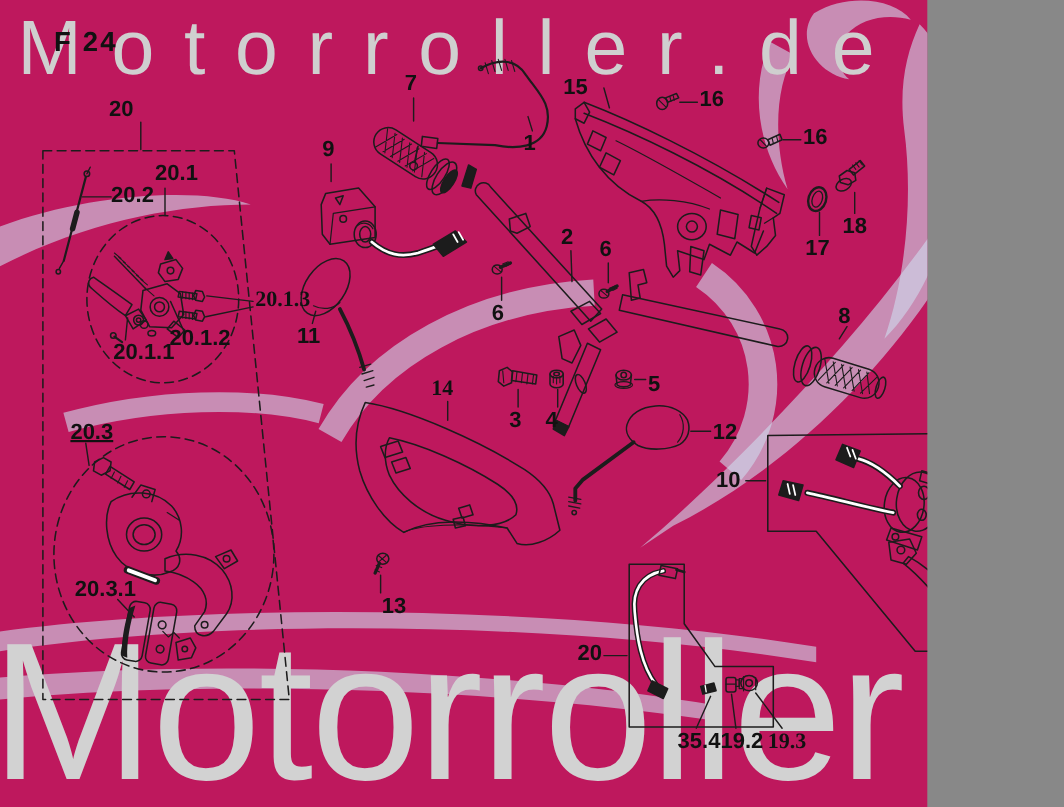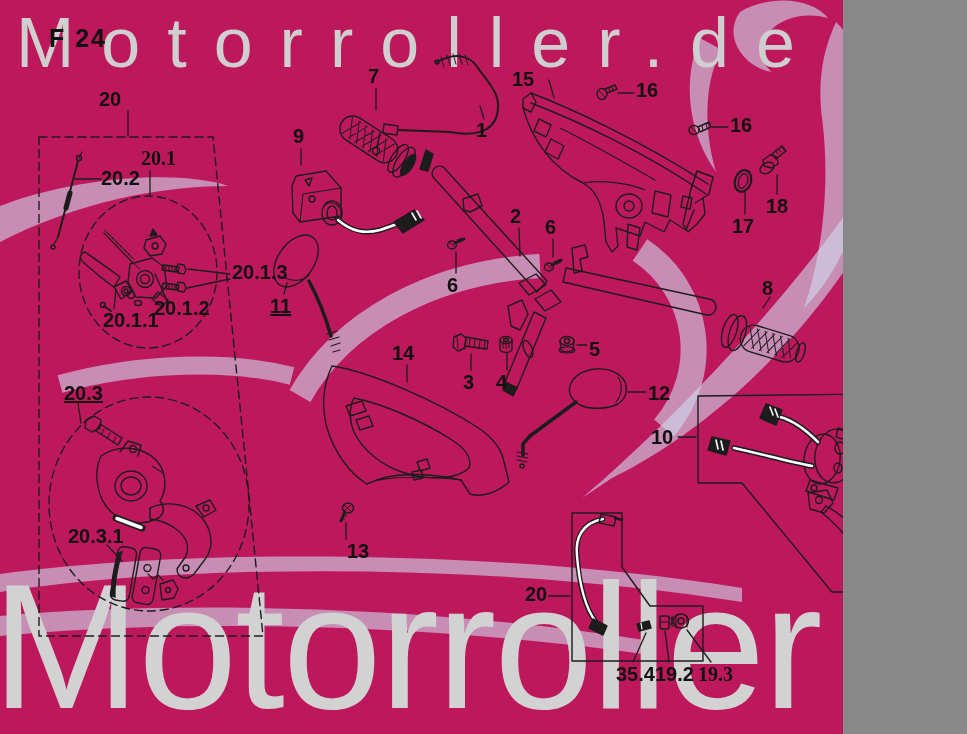--- a/index.html
+++ b/index.html
@@ -355,36 +355,36 @@
       <div class="callout" style="left: 463px; top: 372px;">3</div>
       <div class="callout" style="left: 496px; top: 372px;">4</div>
       <div class="callout" style="left: 589px; top: 339px;">5</div>
       <div class="callout" style="left: 447px; top: 275px;">6</div>
       <div class="callout" style="left: 545px; top: 217px;">6</div>
       <div class="callout" style="left: 368px; top: 66px;">7</div>
       <div class="callout" style="left: 762px; top: 278px;">8</div>
       <div class="callout" style="left: 293px; top: 126px;">9</div>
       <div class="callout" style="left: 651px; top: 427px;">10</div>
       <div class="callout" style="left: 886px; top: 560px;">10.1</div>
-      <div class="callout" style="left: 270px; top: 296px; text-decoration: underline;">11</div>
+      <div class="callout" style="left: 270px; top: 296px;">11</div>
       <div class="callout" style="left: 648px; top: 383px;">12</div>
       <div class="callout" style="left: 335px; top: 541px; margin-left: 12px;">13</div>
-      <div class="callout" style="left: 392px; top: 343px;">14</div>
+      <div class="callout" style="left: 392px; top: 343px; font-family: Liberation Serif, serif;">14</div>
       <div class="callout" style="left: 512px; top: 57px; margin-top: 12px;">15</div>
       <div class="callout" style="left: 636px; top: 80px;">16</div>
       <div class="callout" style="left: 730px; top: 115px;">16</div>
       <div class="callout" style="left: 732px; top: 216px;">17</div>
       <div class="callout" style="left: 766px; top: 196px;">18</div>
       <div class="callout" style="left: 525px; top: 584px;">20</div>
       <div class="callout" style="left: 616px; top: 664px;">35.4</div>
       <div class="callout" style="left: 655px; top: 664px;">19.2</div>
       <div class="callout" style="left: 698px; top: 664px; font-family: Liberation Serif, serif;">19.3</div>
       <div class="callout" style="left: 99px; top: 89px;">20</div>
-      <div class="callout" style="left: 141px; top: 148px; font-family: Liberation Serif, serif;">20.1</div>
+      <div class="callout" style="left: 141px; top: 148px;">20.1</div>
       <div class="callout" style="left: 103px; top: 310px;">20.1.1</div>
       <div class="callout" style="left: 154px; top: 298px;">20.1.2</div>
-      <div class="callout" style="left: 232px; top: 262px;">20.1.3</div>
+      <div class="callout" style="left: 232px; top: 262px; font-family: Liberation Serif, serif;">20.1.3</div>
       <div class="callout" style="left: 101px; top: 168px;">20.2</div>
       <div class="callout" style="left: 64px; top: 383px; text-decoration: underline;">20.3</div>
       <div class="callout" style="left: 68px; top: 526px;">20.3.1</div>
     </div>
 
 </div>
 
 </body></html>

